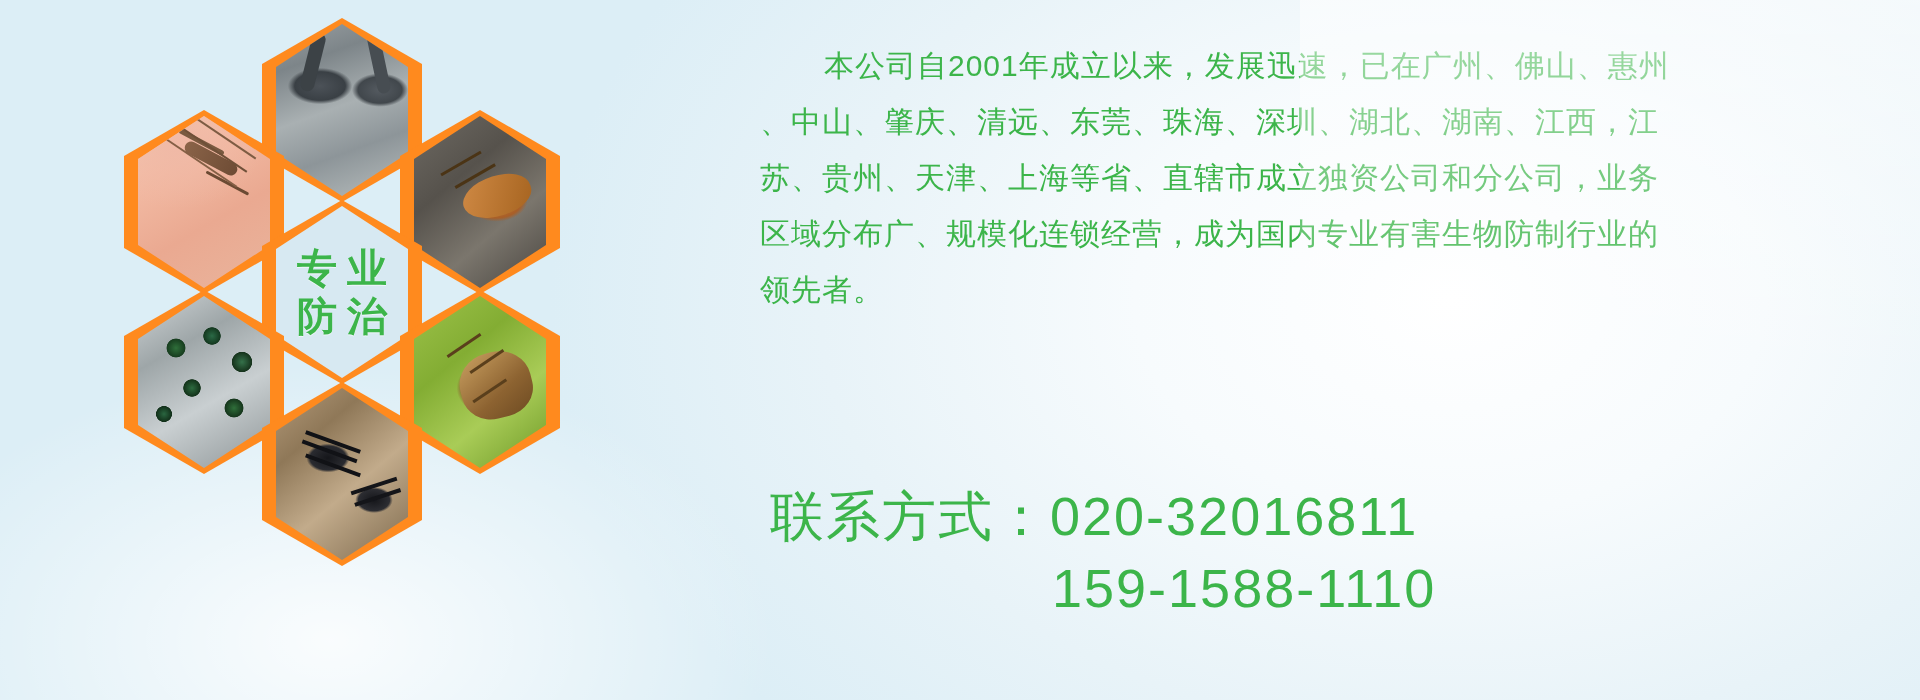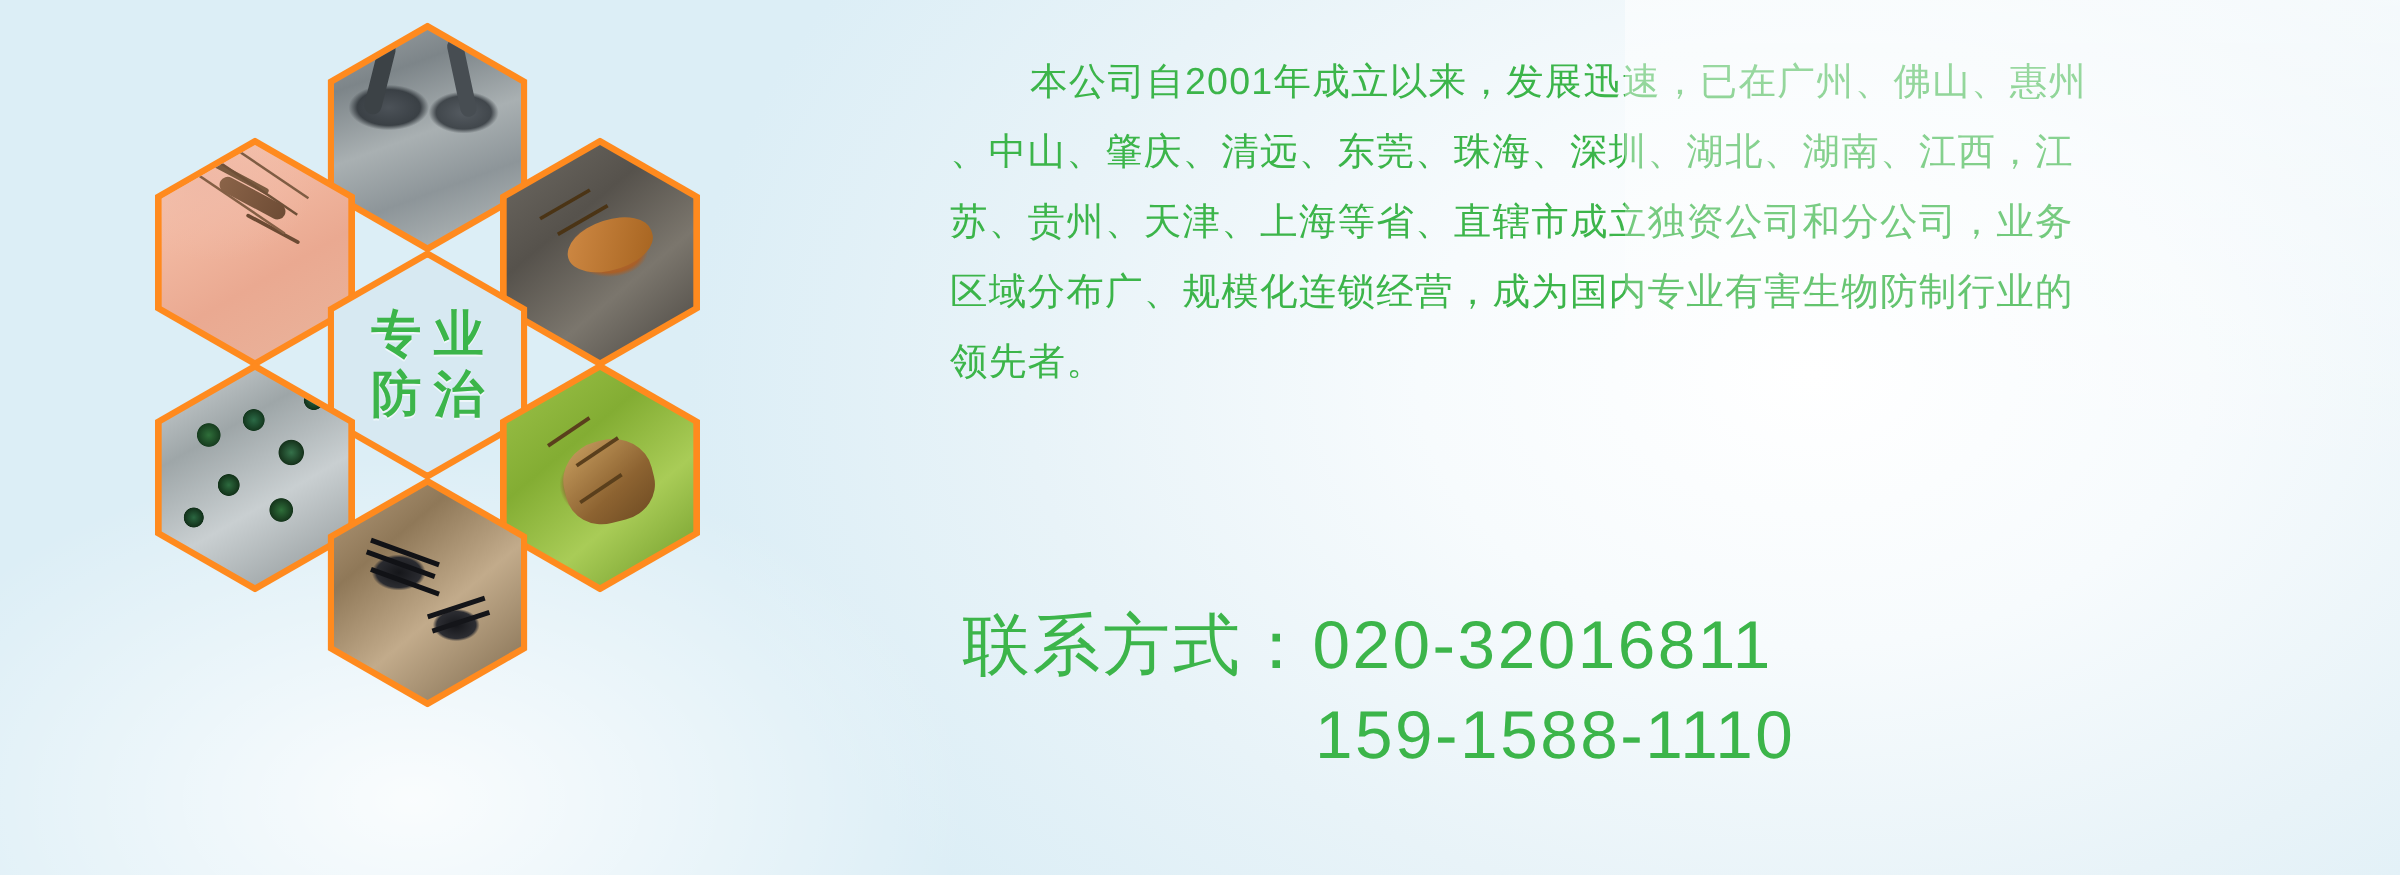--- a/index.html
+++ b/index.html
@@ -28,21 +28,21 @@
 
   
   .collage{position:absolute;left:0;top:0;width:620px;height:700px;}
   .hex{
     position:absolute;width:160px;height:184px;
     clip-path:polygon(50% 0%,100% 25%,100% 75%,50% 100%,0% 75%,0% 25%);
     background:#ff8a1e;
     display:flex;align-items:center;justify-content:center;
   }
   .hex .inner{
-    width:150px;height:172px;
+    width:132px;height:172px;
     clip-path:polygon(50% 0%,100% 25%,100% 75%,50% 100%,0% 75%,0% 25%);
     overflow:hidden;position:relative;
   }
   .hex .art{position:absolute;inset:0;}
 
   
   #hex-rats     {left:262px;top:18px;}
   #hex-mosquito {left:124px;top:110px;}
   #hex-roach    {left:400px;top:110px;}
   #hex-center   {left:262px;top:200px;}

